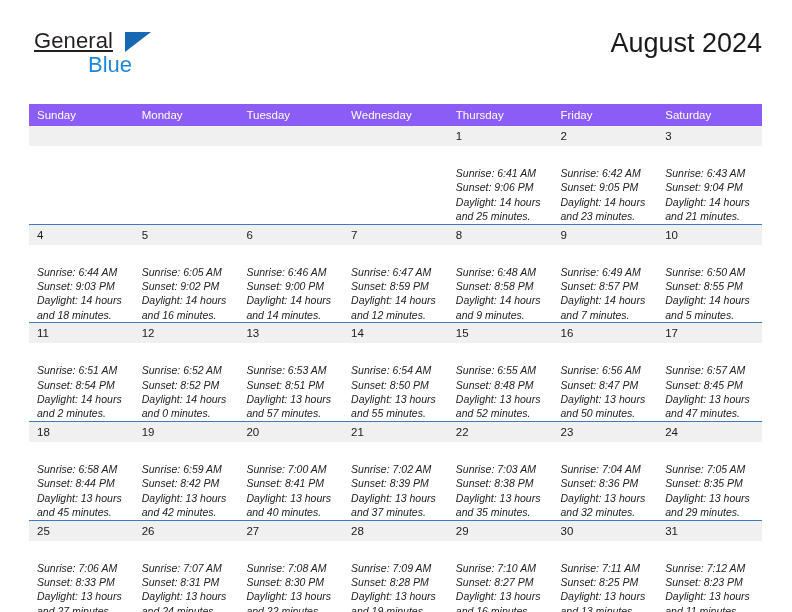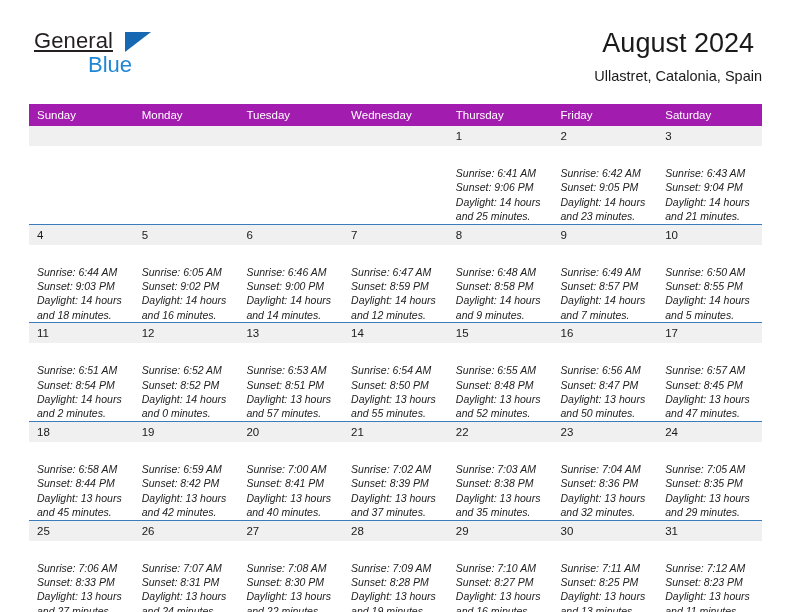--- a/index.html
+++ b/index.html
@@ -62,21 +62,21 @@
     font-size: 22px;
     color: #1e87d6;
     line-height: 26px;
     text-align: center;
   }
 
   .title-block {
     position: absolute;
     right: 0;
     top: 0;
-    text-align: center;
+    text-align: left;
   }
   .cal-title {
     font-size: 27px;
     color: #1a1a1a;
     line-height: 34px;
     white-space: nowrap;
   }
   .cal-subtitle {
     font-size: 14.5px;
     color: #1a1a1a;
@@ -88,21 +88,21 @@
   
   .calendar {
     position: absolute;
     left: 29px;
     top: 104px;
     width: 733px;
     border-collapse: collapse;
     table-layout: fixed;
   }
   .calendar th {
-    background: #a21caf;
+    background: #8b5cf6;
     color: #ffffff;
     font-size: 11.5px;
     font-weight: normal;
     text-align: left;
     padding: 5px 0 5px 8px;
     height: 12px;
     border: none;
   }
   .calendar td {
     vertical-align: top;
@@ -146,21 +146,20 @@
   <div class="header">
 
     <div class="brand">
       <span class="brand-general">General</span>
       <span class="brand-tri"></span>
       <span class="brand-blue">Blue</span>
     </div>
 
     <div class="title-block">
       <div class="cal-title">August 2024</div>
-      <div class="cal-subtitle">Ullastret, Catalonia, Spain</div>
     </div>
 
   </div>
 
   <table class="calendar">
     <thead>
       <tr id="weekday-row">
           <th>Sunday</th>
           <th>Monday</th>
           <th>Tuesday</th>

